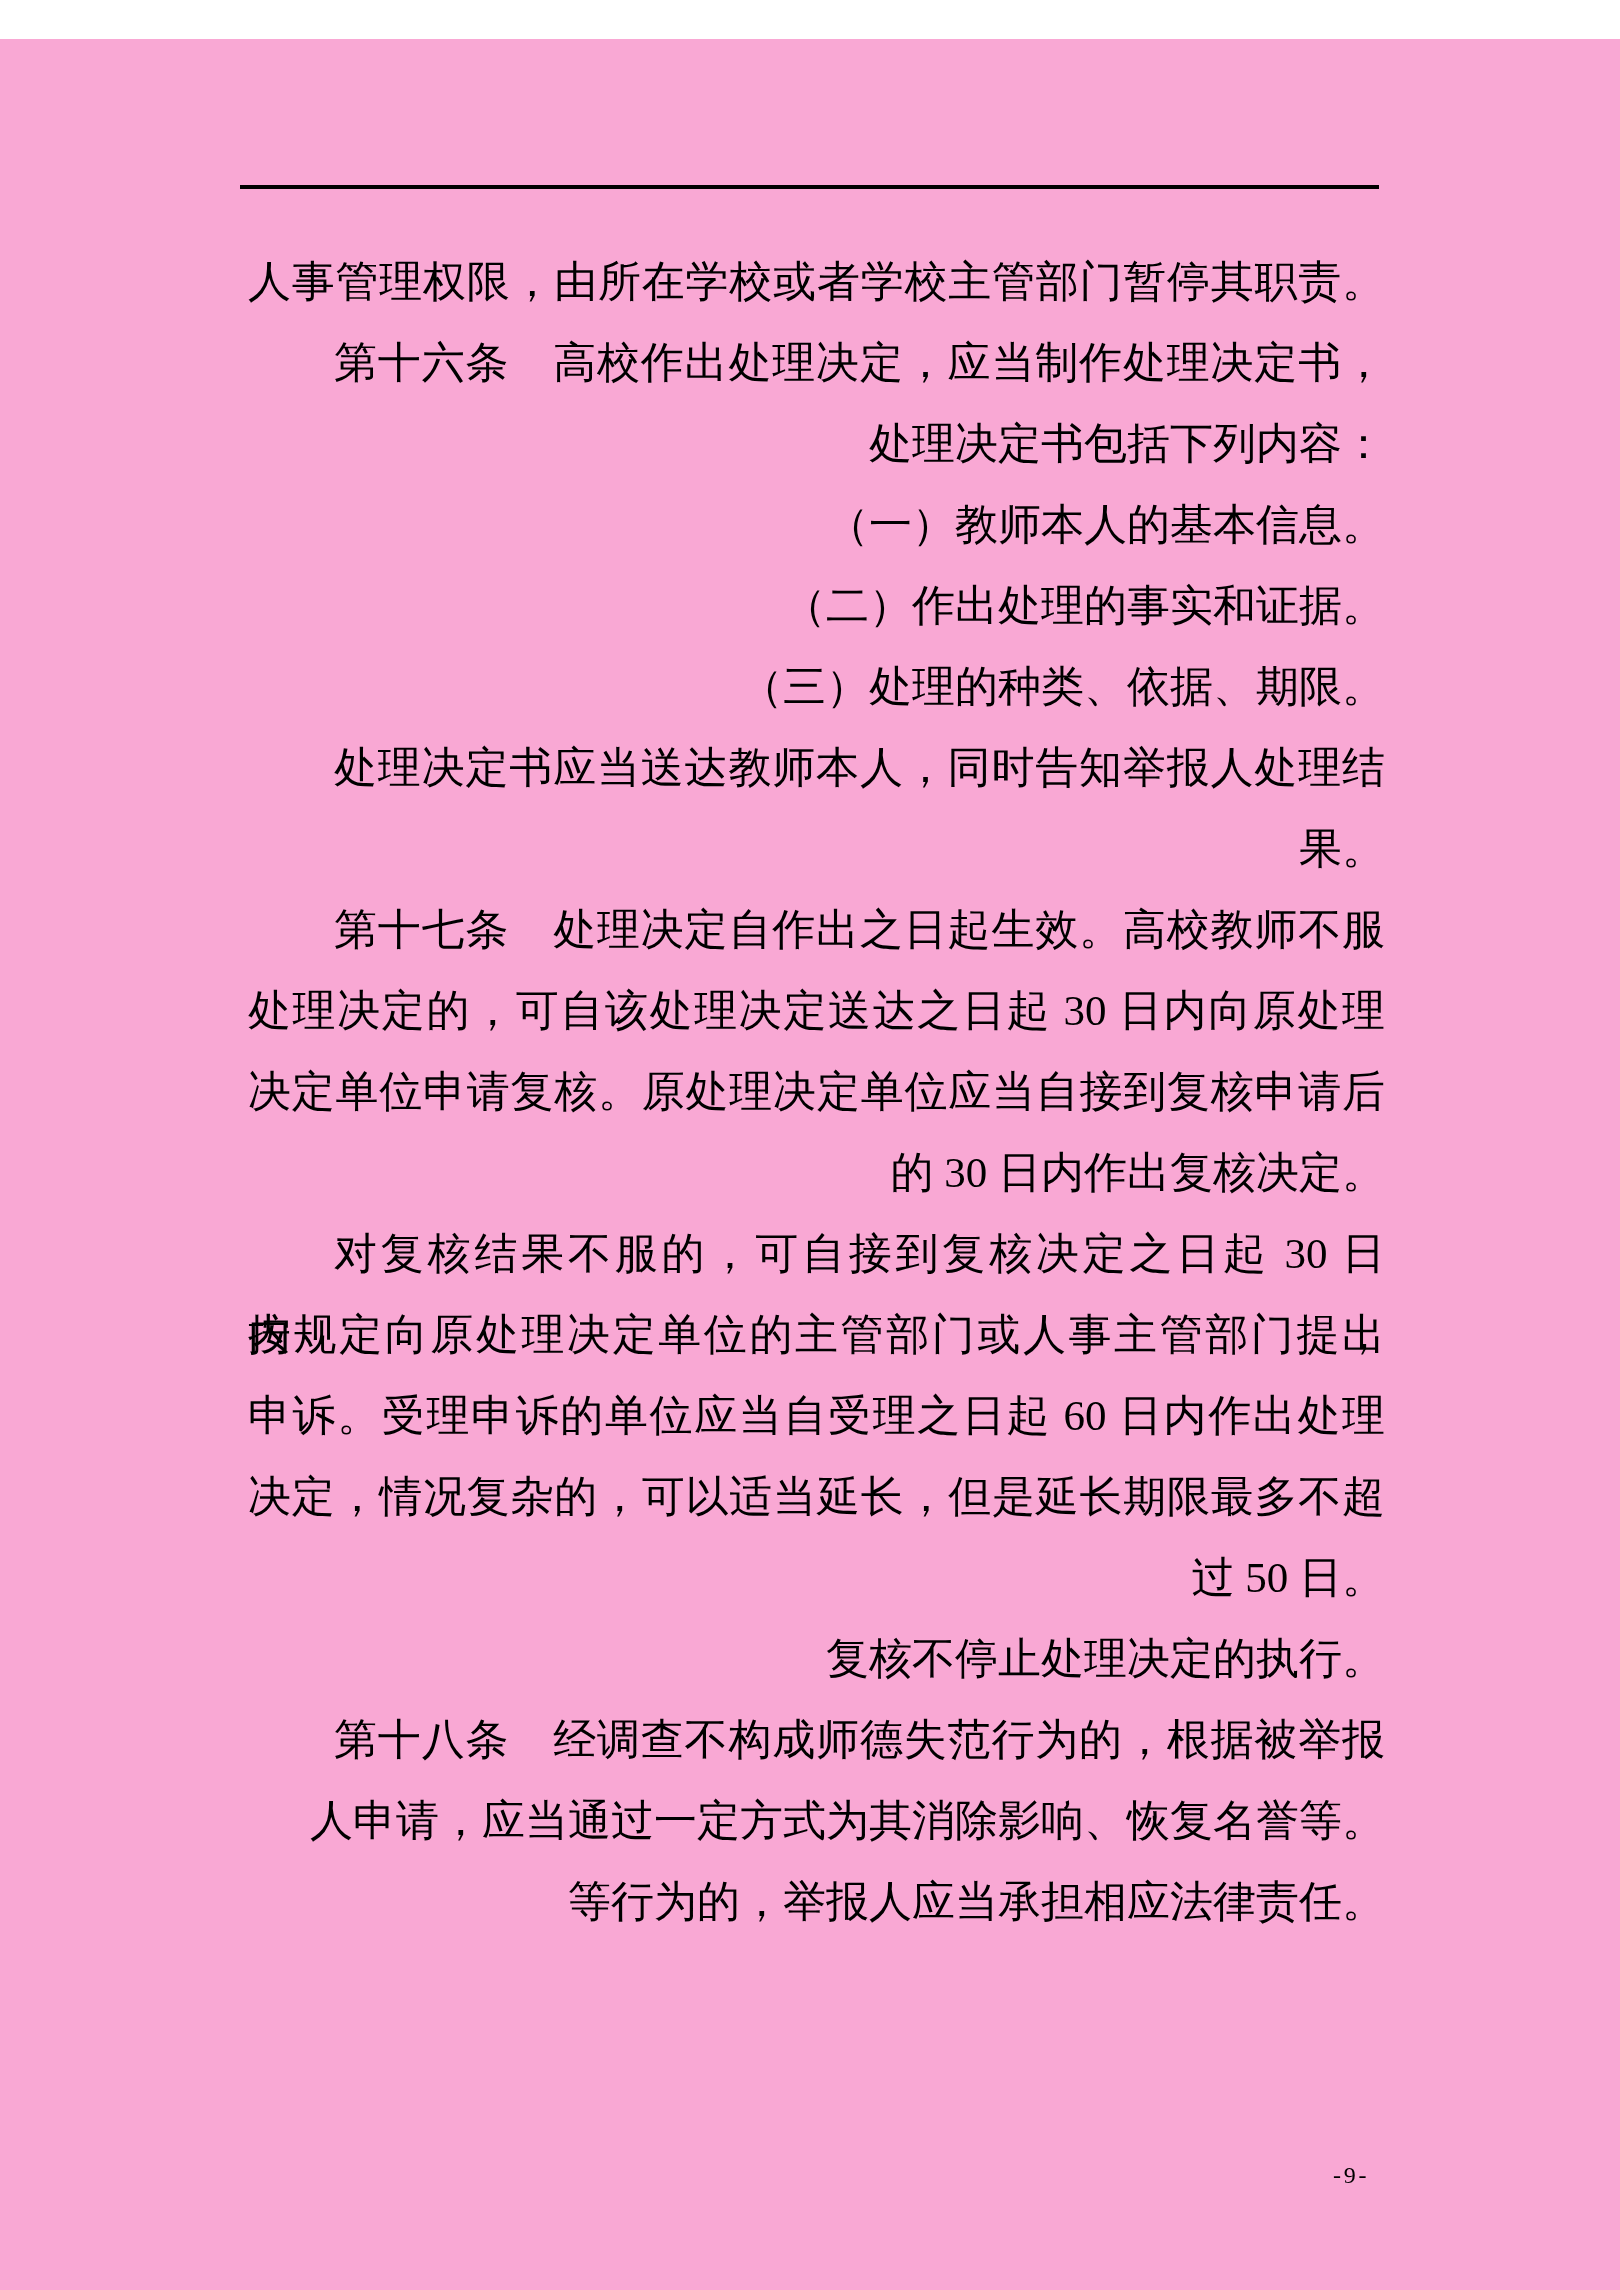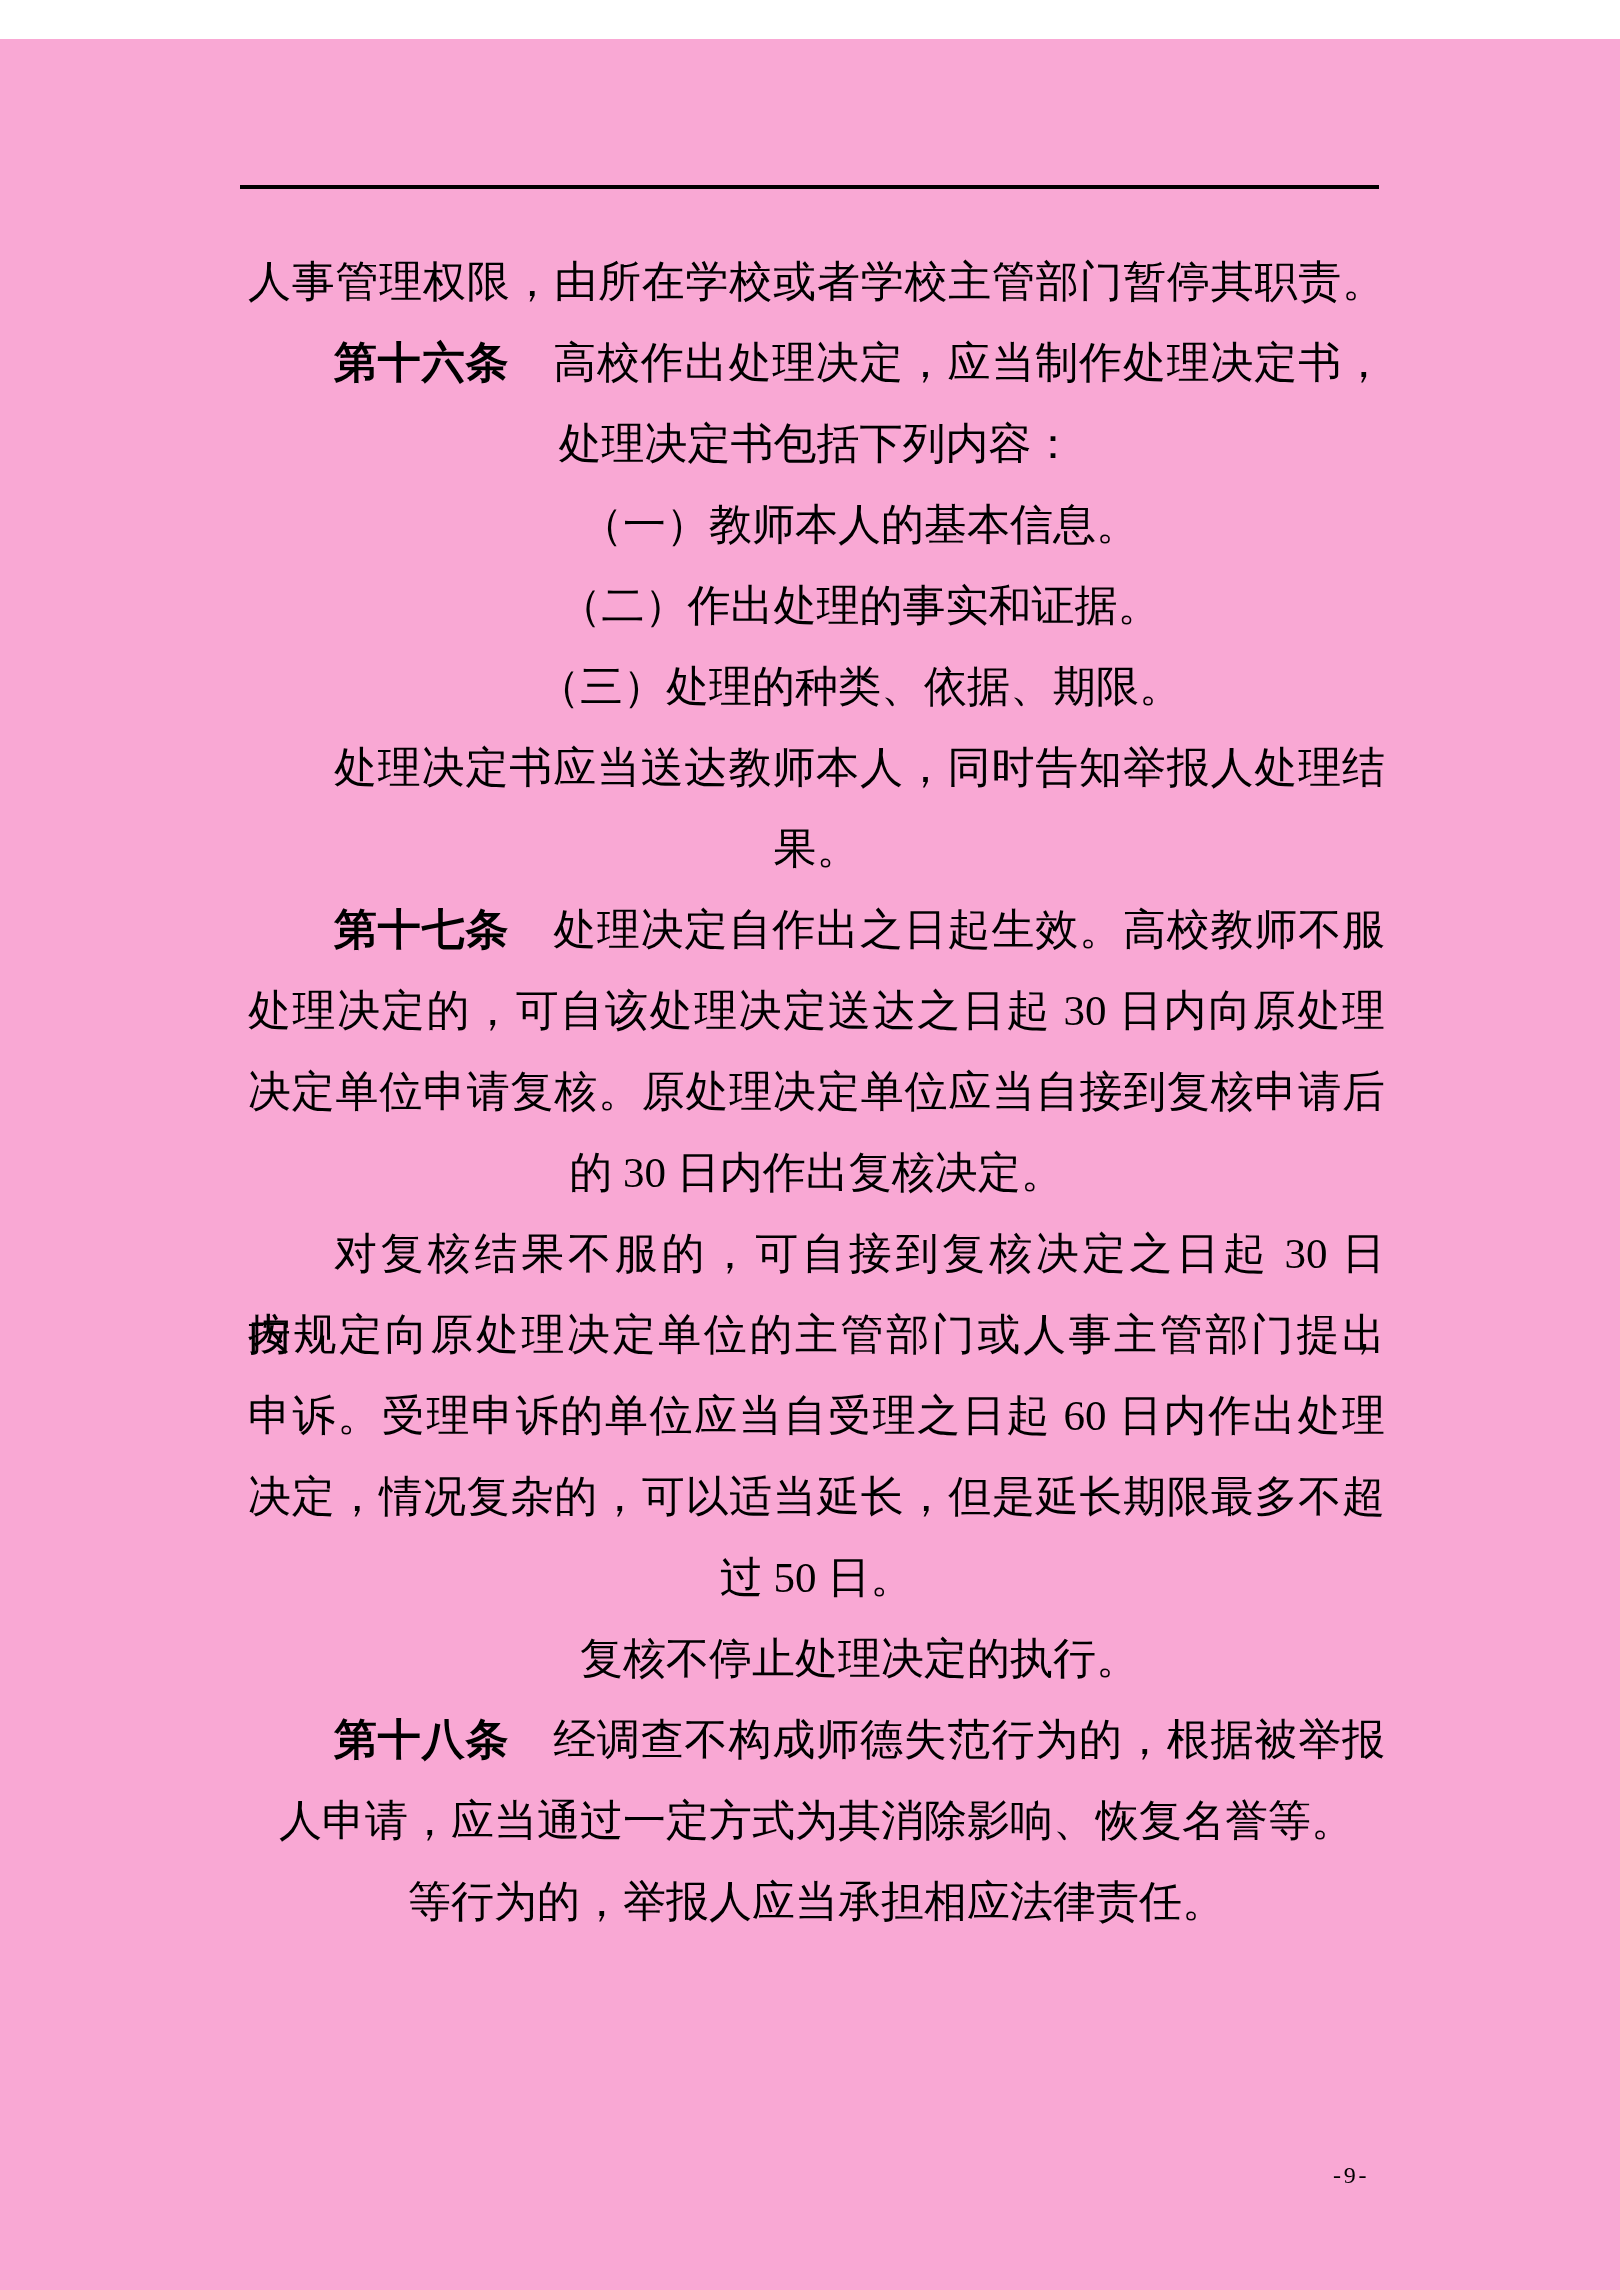--- a/index.html
+++ b/index.html
@@ -26,29 +26,29 @@
     left: 248px;
     top: 202px;
     width: 1137px;
   }
   .line {
     height: 81px;
     line-height: 81px;
     font-size: 43px;
     letter-spacing: 0px;
     white-space: nowrap;
-    text-align: center;
+    text-align: right;
   }
   .line.indent { text-indent: 86px; }
   .line.fill {
     white-space: normal;
     text-align: justify;
     text-align-last: justify;
   }
-  .line .bold { font-weight: bold; }
+  .line .bold { font-weight: normal; }
   .page-number {
     position: absolute;
     left: 1333px;
     top: 2121px;
     font-size: 24px;
     letter-spacing: 2.7px;
     line-height: 30px;
     color: #000000;
   }
 </style>

